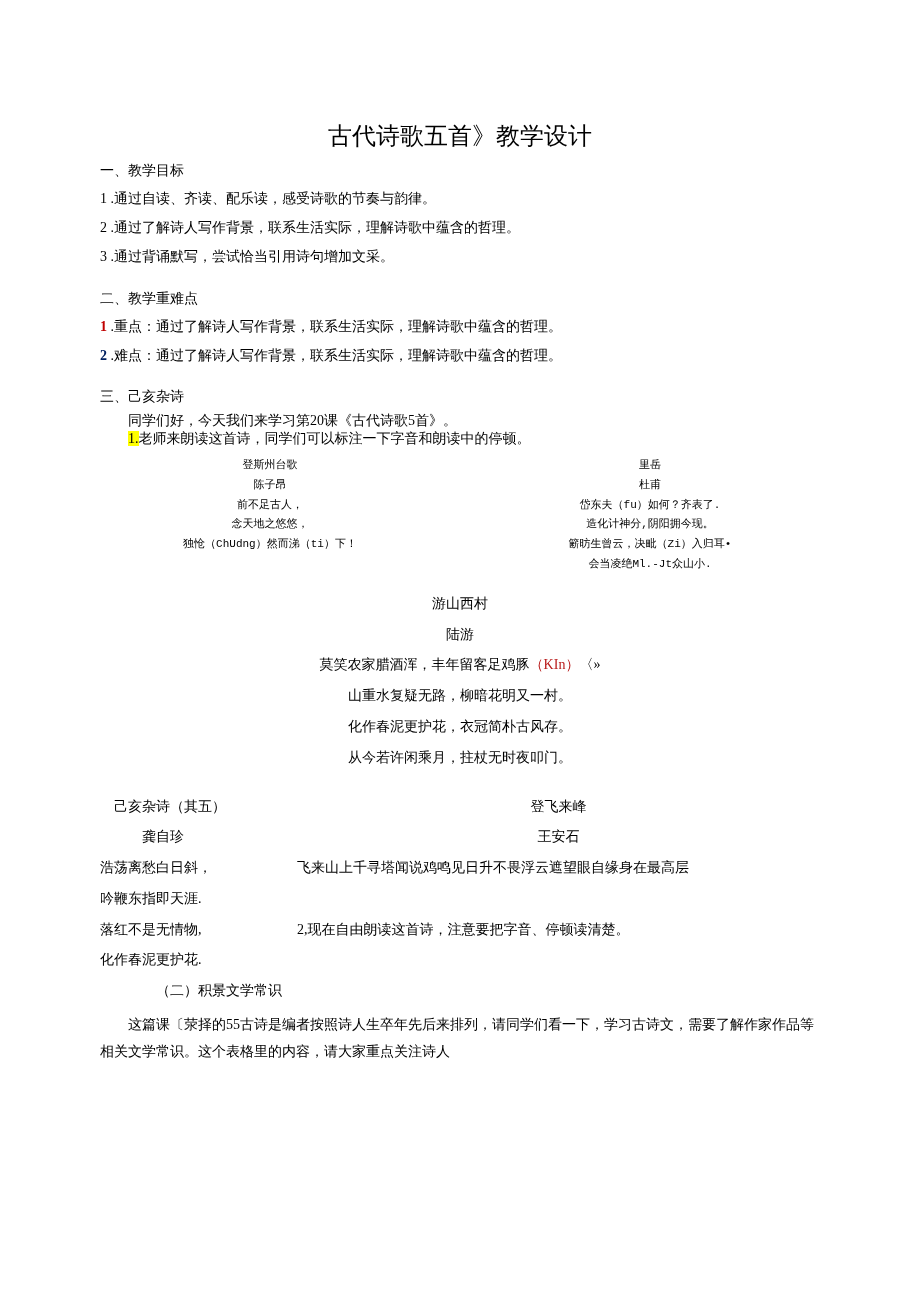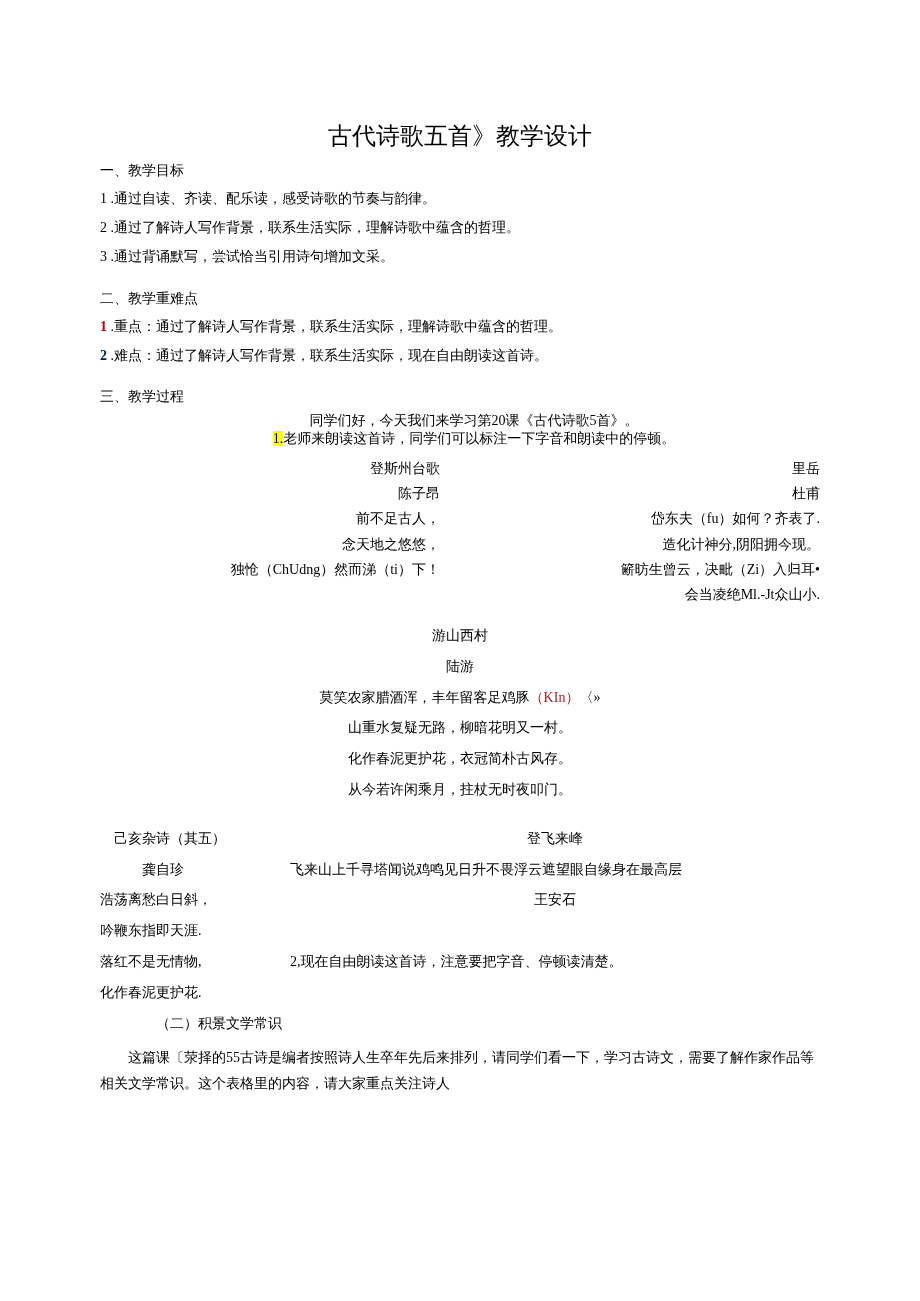--- a/index.html
+++ b/index.html
@@ -26,48 +26,49 @@
   }
   .num-item {
     margin: 4px 0;
     line-height: 1.8;
   }
   .num-bold-red {
     font-weight: bold;
   }
   .num1 { color: #c00000; }
   .num2 { color: #002060; }
-  .indent1 { padding-left: 2em; text-align: center; }
+  .indent1 { padding-left: 2em; }
   .indent2 { padding-left: 4em; }
   .sub-title { margin: 20px 0 8px 0; }
   .hl {
     background: #ffff00;
   }
   .two-col {
     display: flex;
     justify-content: space-between;
     gap: 40px;
     margin-top: 8px;
   }
   .poem-col {
     flex: 1;
-    text-align: right;
-    font-size: 14px;
+    text-align: center;
+    font-size: 11px;
     line-height: 1.8;
+    font-family: Liberation Mono, monospace;
   }
   .poem-block {
     text-align: center;
     margin-top: 14px;
     line-height: 2.2;
     padding-left: 0;
   }
   .poem-block .pline { display:block; }
   .row-two {
     display: flex;
-    gap: 20px;
+    gap: 27px;
     margin-top: 18px;
   }
   .col-left { width: 170px; }
   .col-right { flex: 1; }
   .flow {
     line-height: 2.2;
     text-align: left;
   }
   .para {
     line-height: 1.9;
@@ -87,24 +88,24 @@
   <div class="section-head">一、教学目标</div>
   <div class="num-item">1 .通过自读、齐读、配乐读，感受诗歌的节奏与韵律。</div>
   <div class="num-item">2 .通过了解诗人写作背景，联系生活实际，理解诗歌中蕴含的哲理。</div>
   <div class="num-item">3 .通过背诵默写，尝试恰当引用诗句增加文采。</div>
 
   <div class="section-head" style="margin-top:20px;">二、教学重难点</div>
   <div class="num-item">
     <span class="num-bold-red num1">1</span><span> .重点：通过了解诗人写作背景，联系生活实际，理解诗歌中蕴含的哲理。</span>
   </div>
   <div class="num-item">
-    <span class="num-bold-red num2">2</span><span> .难点：通过了解诗人写作背景，联系生活实际，现在自由朗读这首诗。</span>
+    <span class="num-bold-red num2">2</span><span> .难点：通过了解诗人写作背景，联系生活实际，理解诗歌中蕴含的哲理。</span>
   </div>
 
-  <div class="section-head" style="margin-top:20px;">三、教学过程</div>
+  <div class="section-head" style="margin-top:20px;">三、己亥杂诗</div>
 
   <div class="indent1">同学们好，今天我们来学习第20课《古代诗歌5首》。</div>
   <div class="indent1">
     <span class="hl">1.</span><span>老师来朗读这首诗，同学们可以标注一下字音和朗读中的停顿。</span>
   </div>
 
   <div class="two-col">
     <div class="poem-col">
       <div>登斯州台歌</div>
       <div>陈子昂</div>
@@ -137,22 +138,22 @@
     <div class="col-left">
       <div class="line" style="text-align:left; padding-left:1em;">己亥杂诗（其五）</div>
       <div class="line" style="text-align:left; padding-left:3em;">龚自珍</div>
       <div class="line">浩荡离愁白日斜，</div>
       <div class="line">吟鞭东指即天涯.</div>
       <div class="line">落红不是无情物,</div>
       <div class="line">化作春泥更护花.</div>
     </div>
     <div class="col-right flow">
       <div style="text-align:center;">登飞来峰</div>
+      <div style="text-align:center;">王安石</div>
       <div>飞来山上千寻塔闻说鸡鸣见日升不畏浮云遮望眼自缘身在最高层</div>
-      <div style="text-align:center;">王安石</div>
       <div style="height:2.2em;"></div>
       <div>2,现在自由朗读这首诗，注意要把字音、停顿读清楚。</div>
     </div>
   </div>
 
   <div class="indent2" style="margin-top:6px;">（二）积景文学常识</div>
   <div class="para">这篇课〔荥择的55古诗是编者按照诗人生卒年先后来排列，请同学们看一下，学习古诗文，需要了解作家作品等相关文学常识。这个表格里的内容，请大家重点关注诗人</div>
 
 </div>
 

